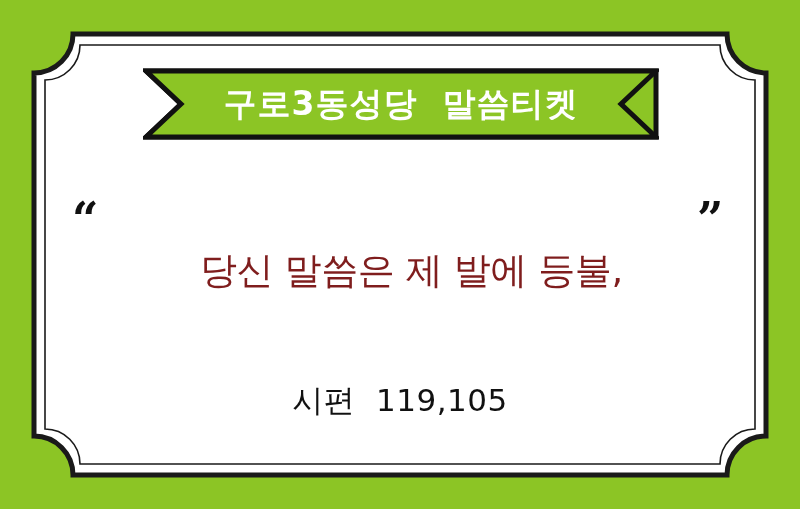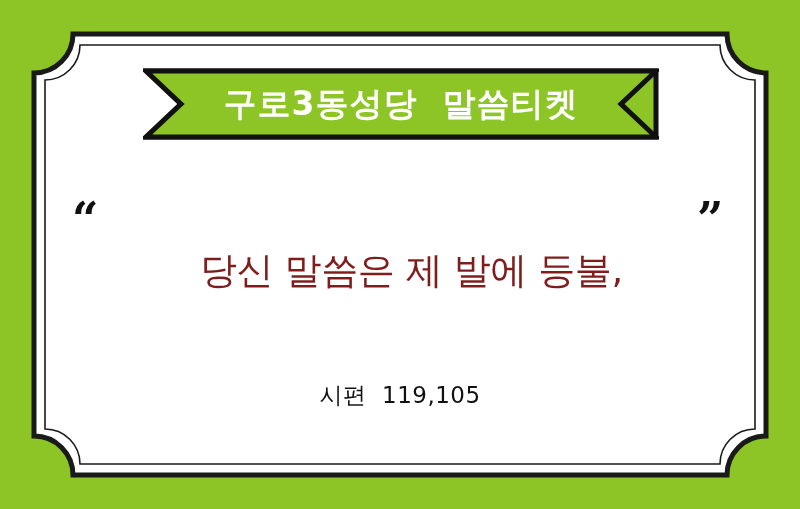--- a/index.html
+++ b/index.html
@@ -101,21 +101,21 @@
   }
 
   
   .citation {
     position: absolute;
     left: 0;
     top: 382px;
     width: 800px;
     text-align: center;
     color: #111111;
-    font-size: 23px;
+    font-size: 31px;
     line-height: 1.2;
     letter-spacing: 0.5px;
     white-space: pre;
   }
 </style>
 </head>
 <body>
 
 <div id="card">
 

